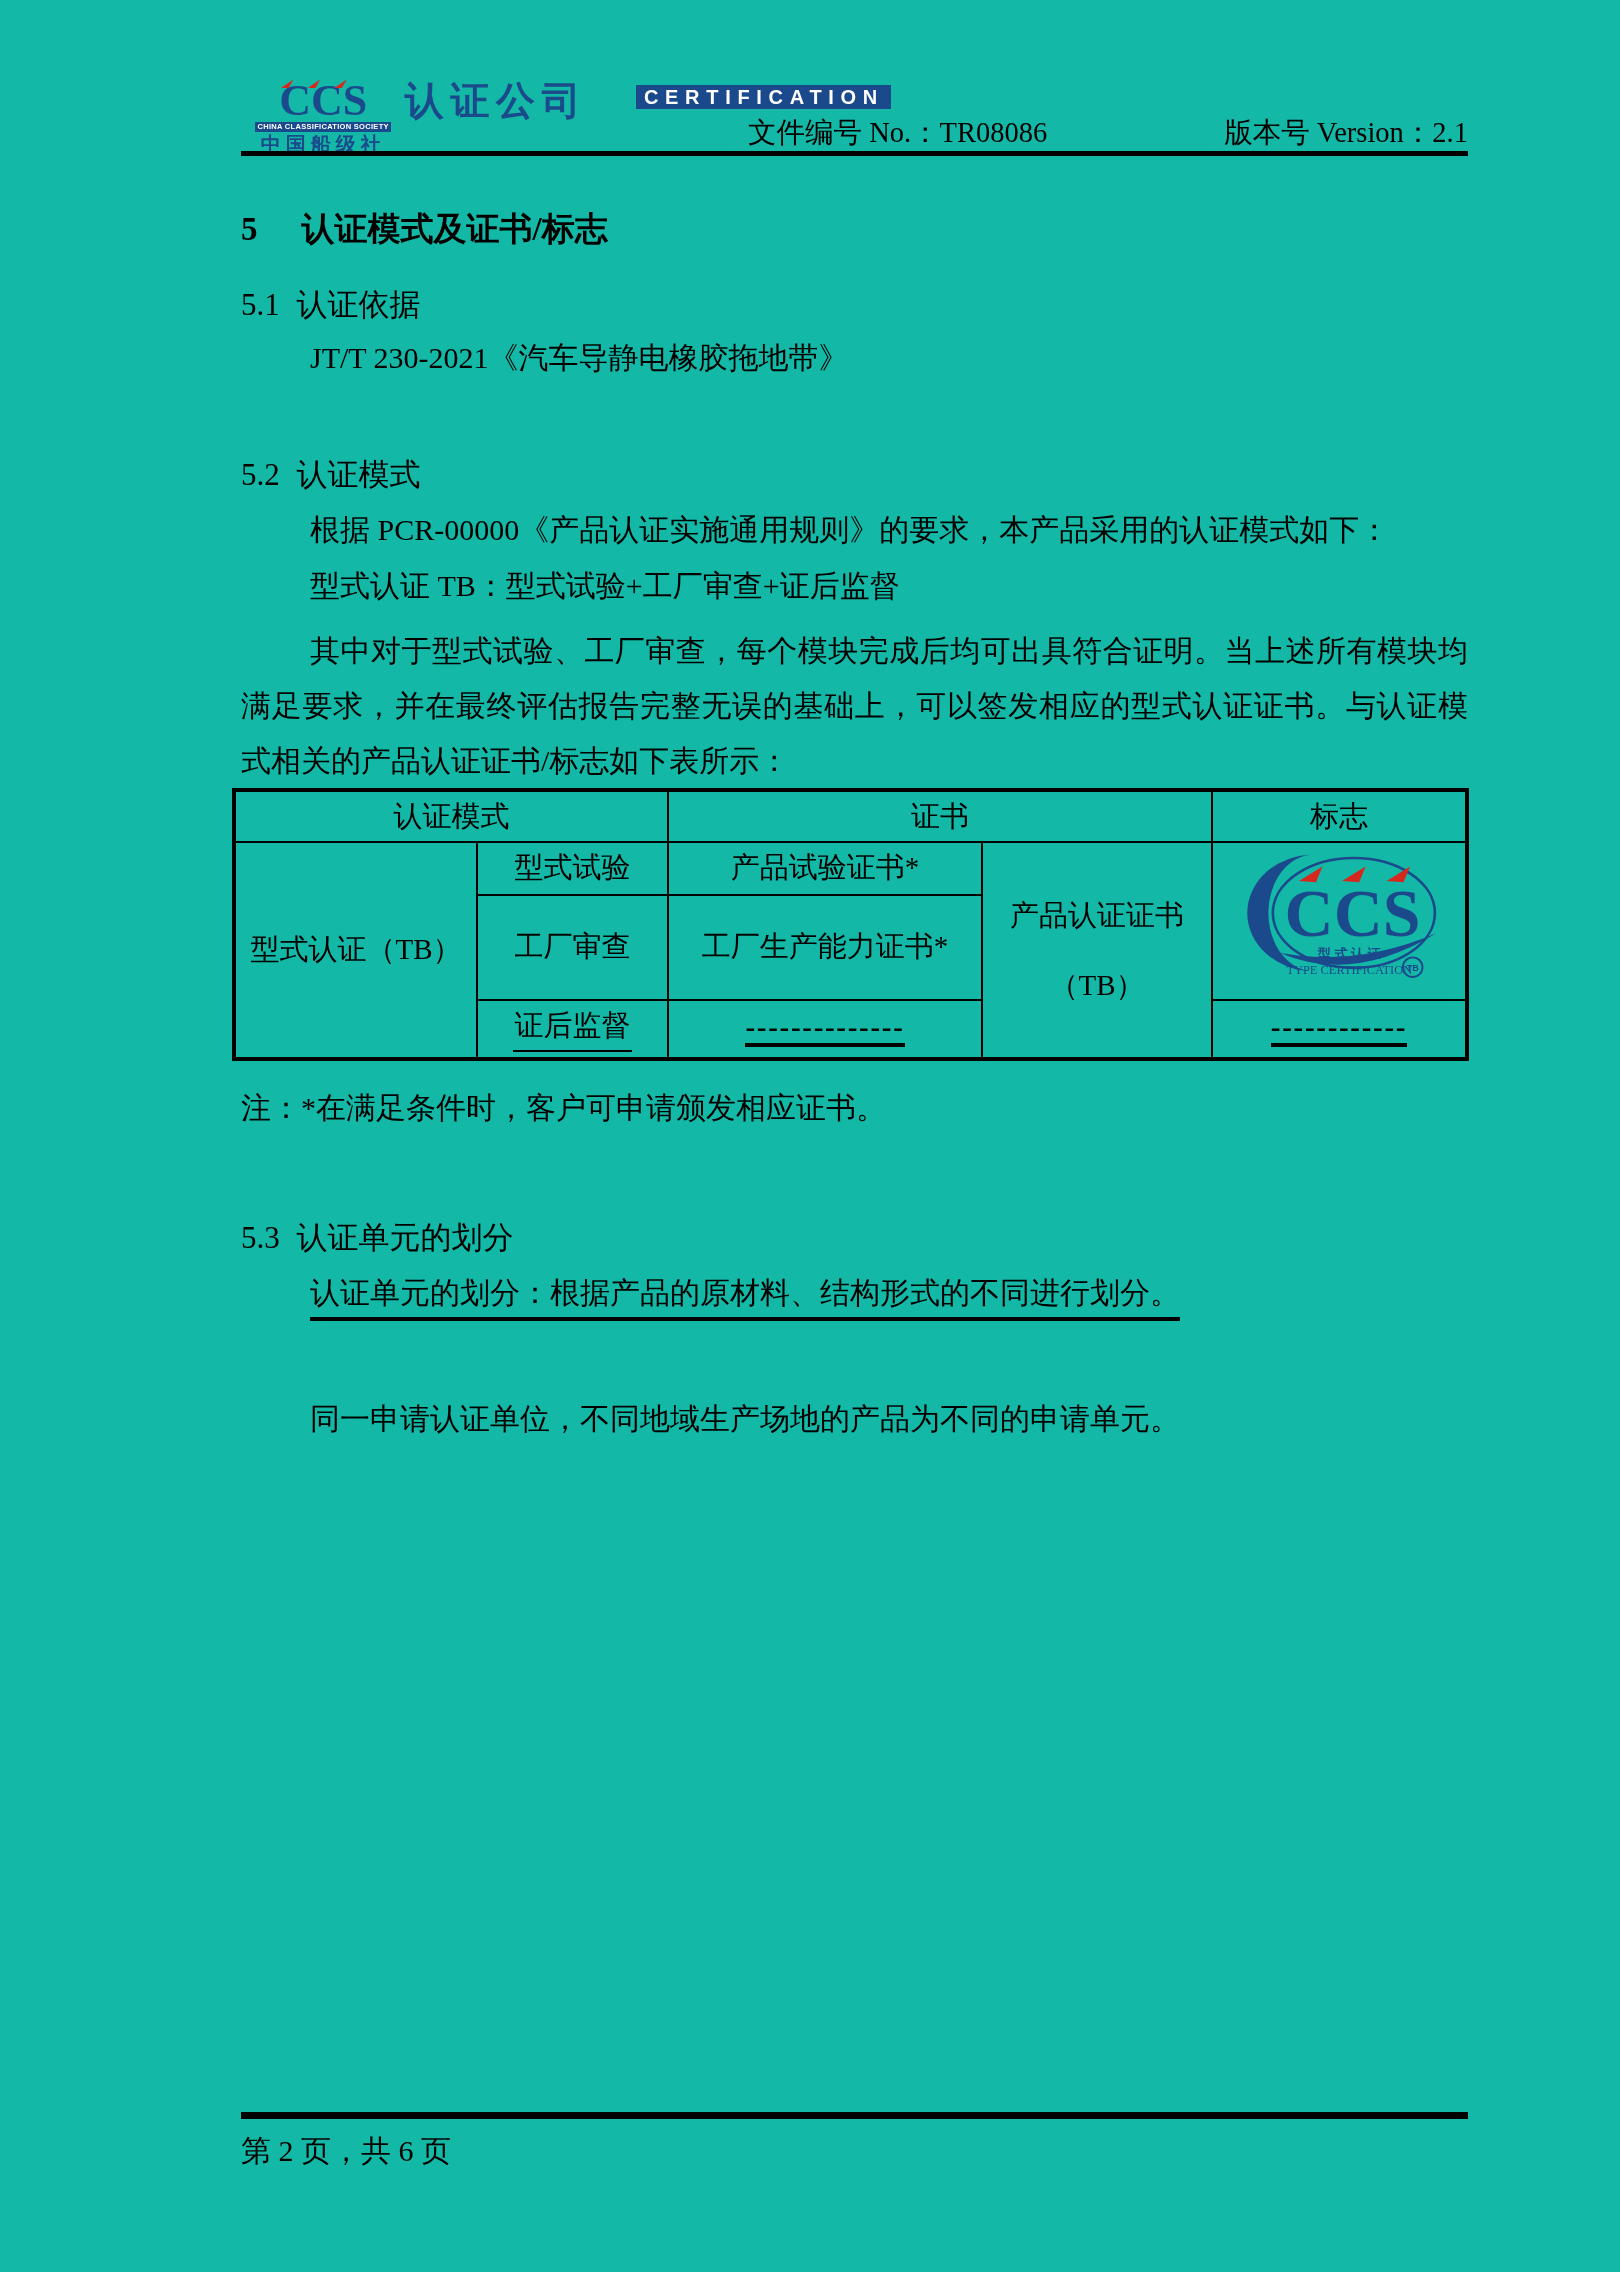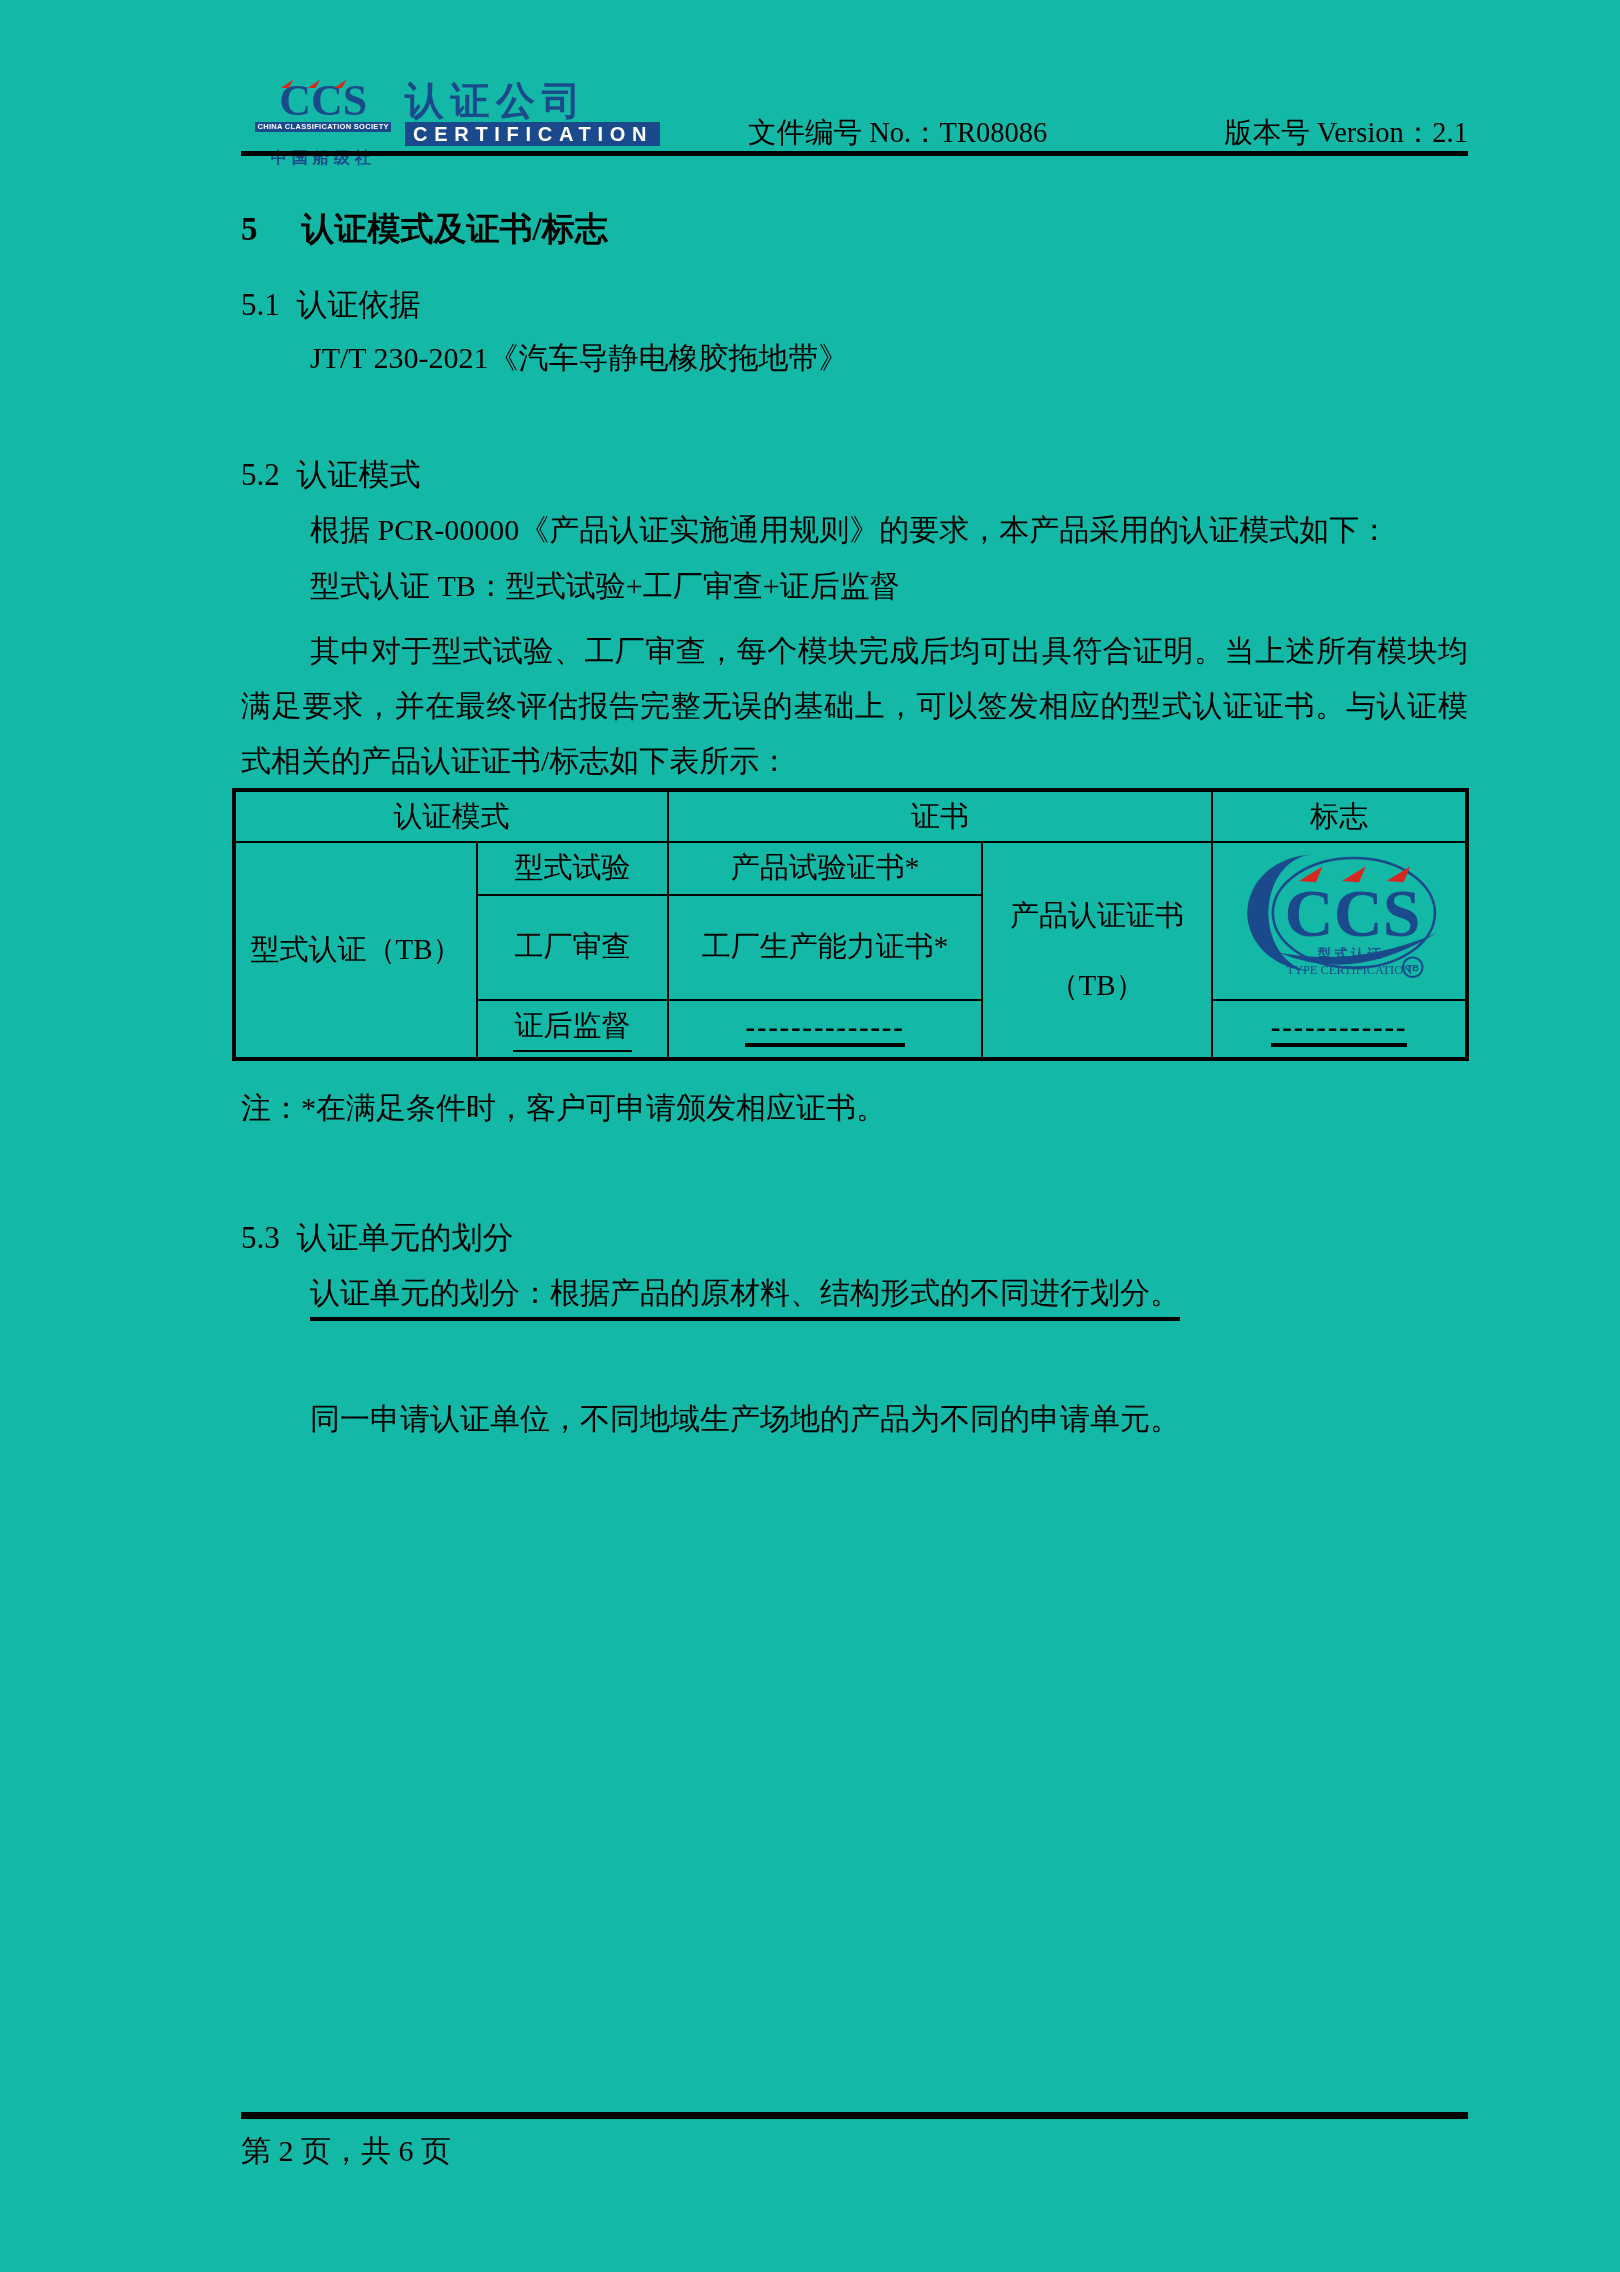--- a/index.html
+++ b/index.html
@@ -20,24 +20,24 @@
     clip-path:polygon(0 100%,100% 0,62% 100%); }
   .w1 { left:1.7px;  top:-2.5px; }
   .w2 { left:28.5px; top:-2.5px; }
   .w3 { left:55px; top:-2.5px; }
   .soc-bar {
     margin-top:2.5px; background:#1b4a8c; color:#fff;
     font-family:"Liberation Sans","DejaVu Sans",sans-serif; font-weight:bold;
     font-size:7.5px; letter-spacing:0.3px; padding:1.7px 2.5px; white-space:nowrap; line-height:1;
   }
   .soc-cn {
-    margin-top:18px; color:#1b4a8c; font-family:"Liberation Sans","DejaVu Sans",sans-serif;
-    font-size:16px; font-weight:bold; letter-spacing:5px; line-height:1; white-space:nowrap;
-  }
-  .logo-right { margin-left:13.4px; display:flex; flex-direction:column; }
+    margin-top:2px; color:#1b4a8c; font-family:"Liberation Sans","DejaVu Sans",sans-serif;
+    font-size:20px; font-weight:bold; letter-spacing:5px; line-height:1; white-space:nowrap;
+  }
+  .logo-right { margin-left:13.4px; display:flex; flex-direction:row;gap:48px; }
   .company-cn {
     color:#1b4a8c; font-family:"Liberation Sans","DejaVu Sans",sans-serif;
     font-weight:bold; font-size:39px; letter-spacing:6.7px; line-height:37px; white-space:nowrap;
   }
   .cert-bar {
     margin-top:2.5px; background:#1b4a8c; color:#fff; align-self:flex-start;
     font-family:"Liberation Sans","DejaVu Sans",sans-serif; font-weight:bold;
     font-size:20px; letter-spacing:6.7px; padding:2.5px 6.7px 1.7px 8.4px; line-height:1; white-space:nowrap;
   }
   .doc-line {

